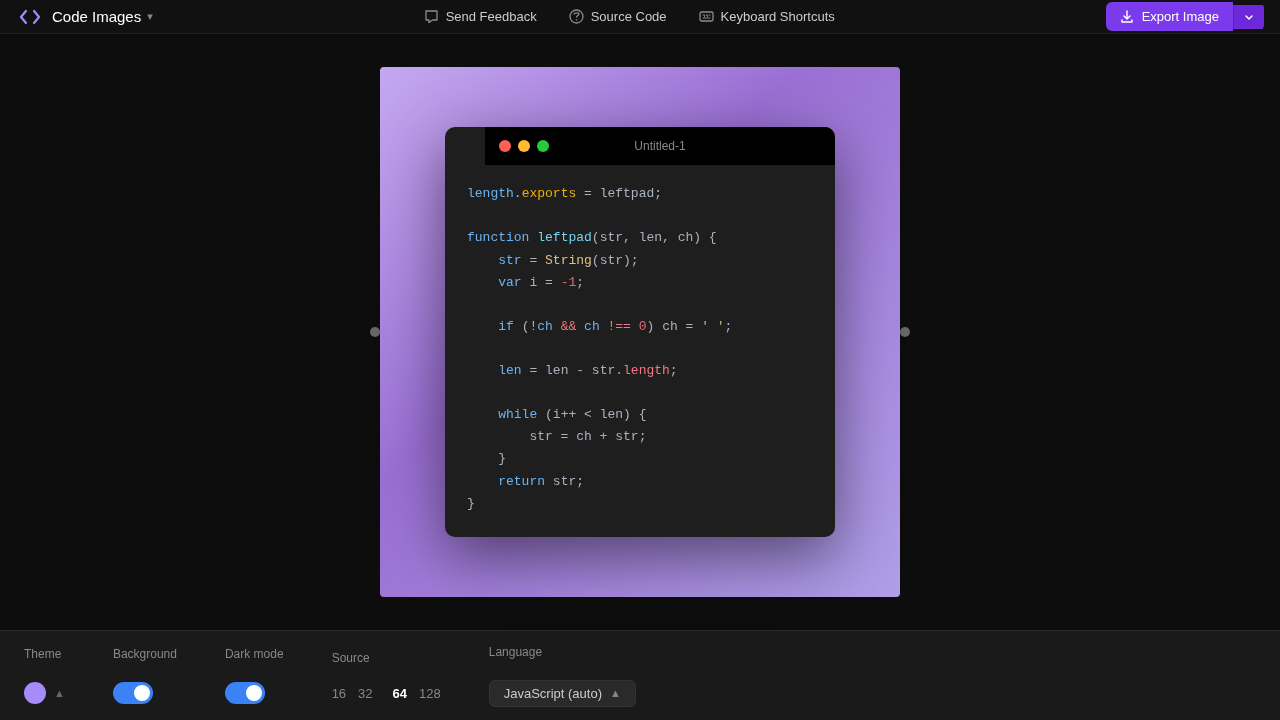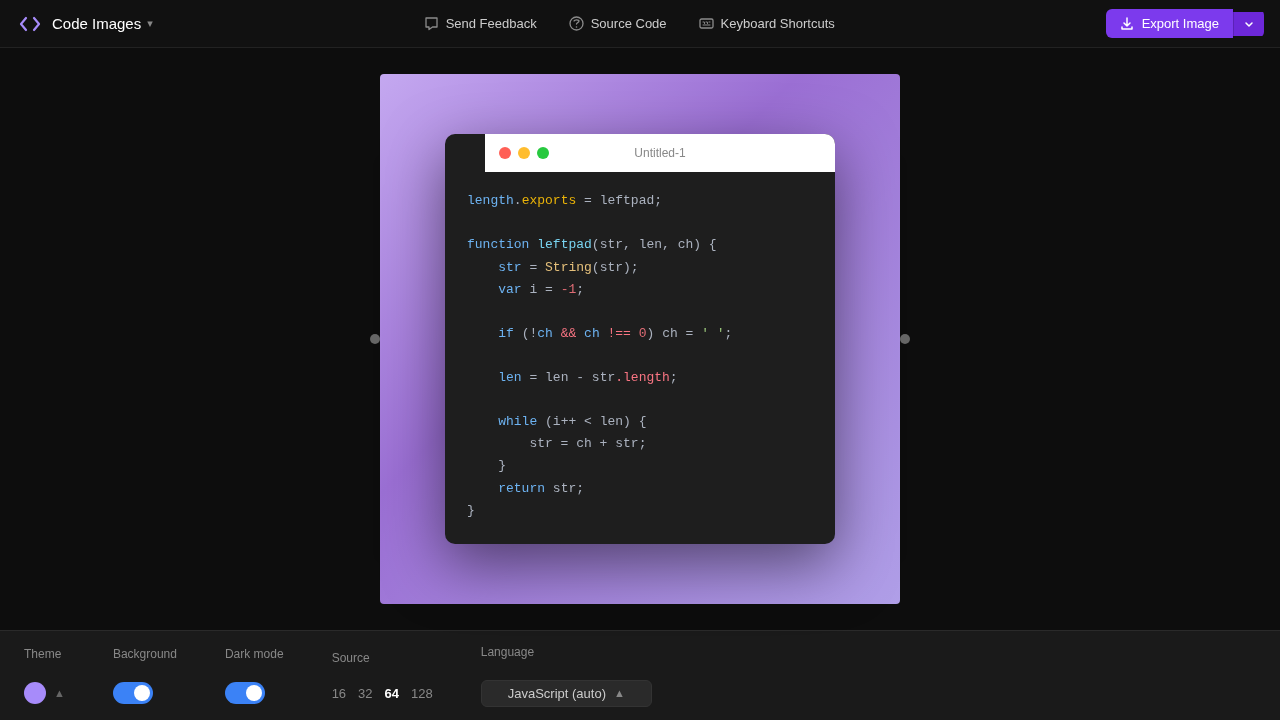--- a/index.html
+++ b/index.html
@@ -8,21 +8,21 @@
       height: 720px;
       background: #0d0d0d;
       font-family: -apple-system, BlinkMacSystemFont, 'Segoe UI', sans-serif;
       overflow: hidden;
       display: flex;
       flex-direction: column;
     }
 
     
     .header {
-      height: 48px;
+      height: 34px;
       background: #111111;
       display: flex;
       align-items: center;
       justify-content: space-between;
       padding: 0 16px;
       border-bottom: 1px solid #222;
       flex-shrink: 0;
     }
     .header-left {
       display: flex;
@@ -164,21 +164,21 @@
 
     
     .code-window {
       width: 390px;
       background: #1e1e1e;
       border-radius: 10px;
       overflow: hidden;
       box-shadow: 0 20px 60px rgba(0,0,0,0.5);
     }
     .window-titlebar {
-      background: #ffffff;
+      background: #000000;
       padding: 12px 14px;
       display: flex;
       align-items: center;
       justify-content: center;
       position: relative;
       margin-left: 40px;
     }
     .window-buttons {
       position: absolute;
       left: 14px;
@@ -303,31 +303,32 @@
       align-items: flex-start;
     }
     .pad-option {
       color: #888;
       font-size: 13px;
       cursor: pointer;
     }
     .pad-option.active {
       color: #fff;
       font-weight: 600;
+      margin-left: 8px;
     }
 
     
     .lang-select {
       display: flex;
       align-items: center;
       gap: 8px;
       background: #2a2a2a;
       border: 1px solid #333;
       border-radius: 6px;
-      padding: 5px 26px;
+      padding: 5px 14px;
       color: #ccc;
       font-size: 13px;
       cursor: pointer;
     }
     .lang-select-chevron {
       color: #888;
       font-size: 11px;
     }
   </style>
 </head>

